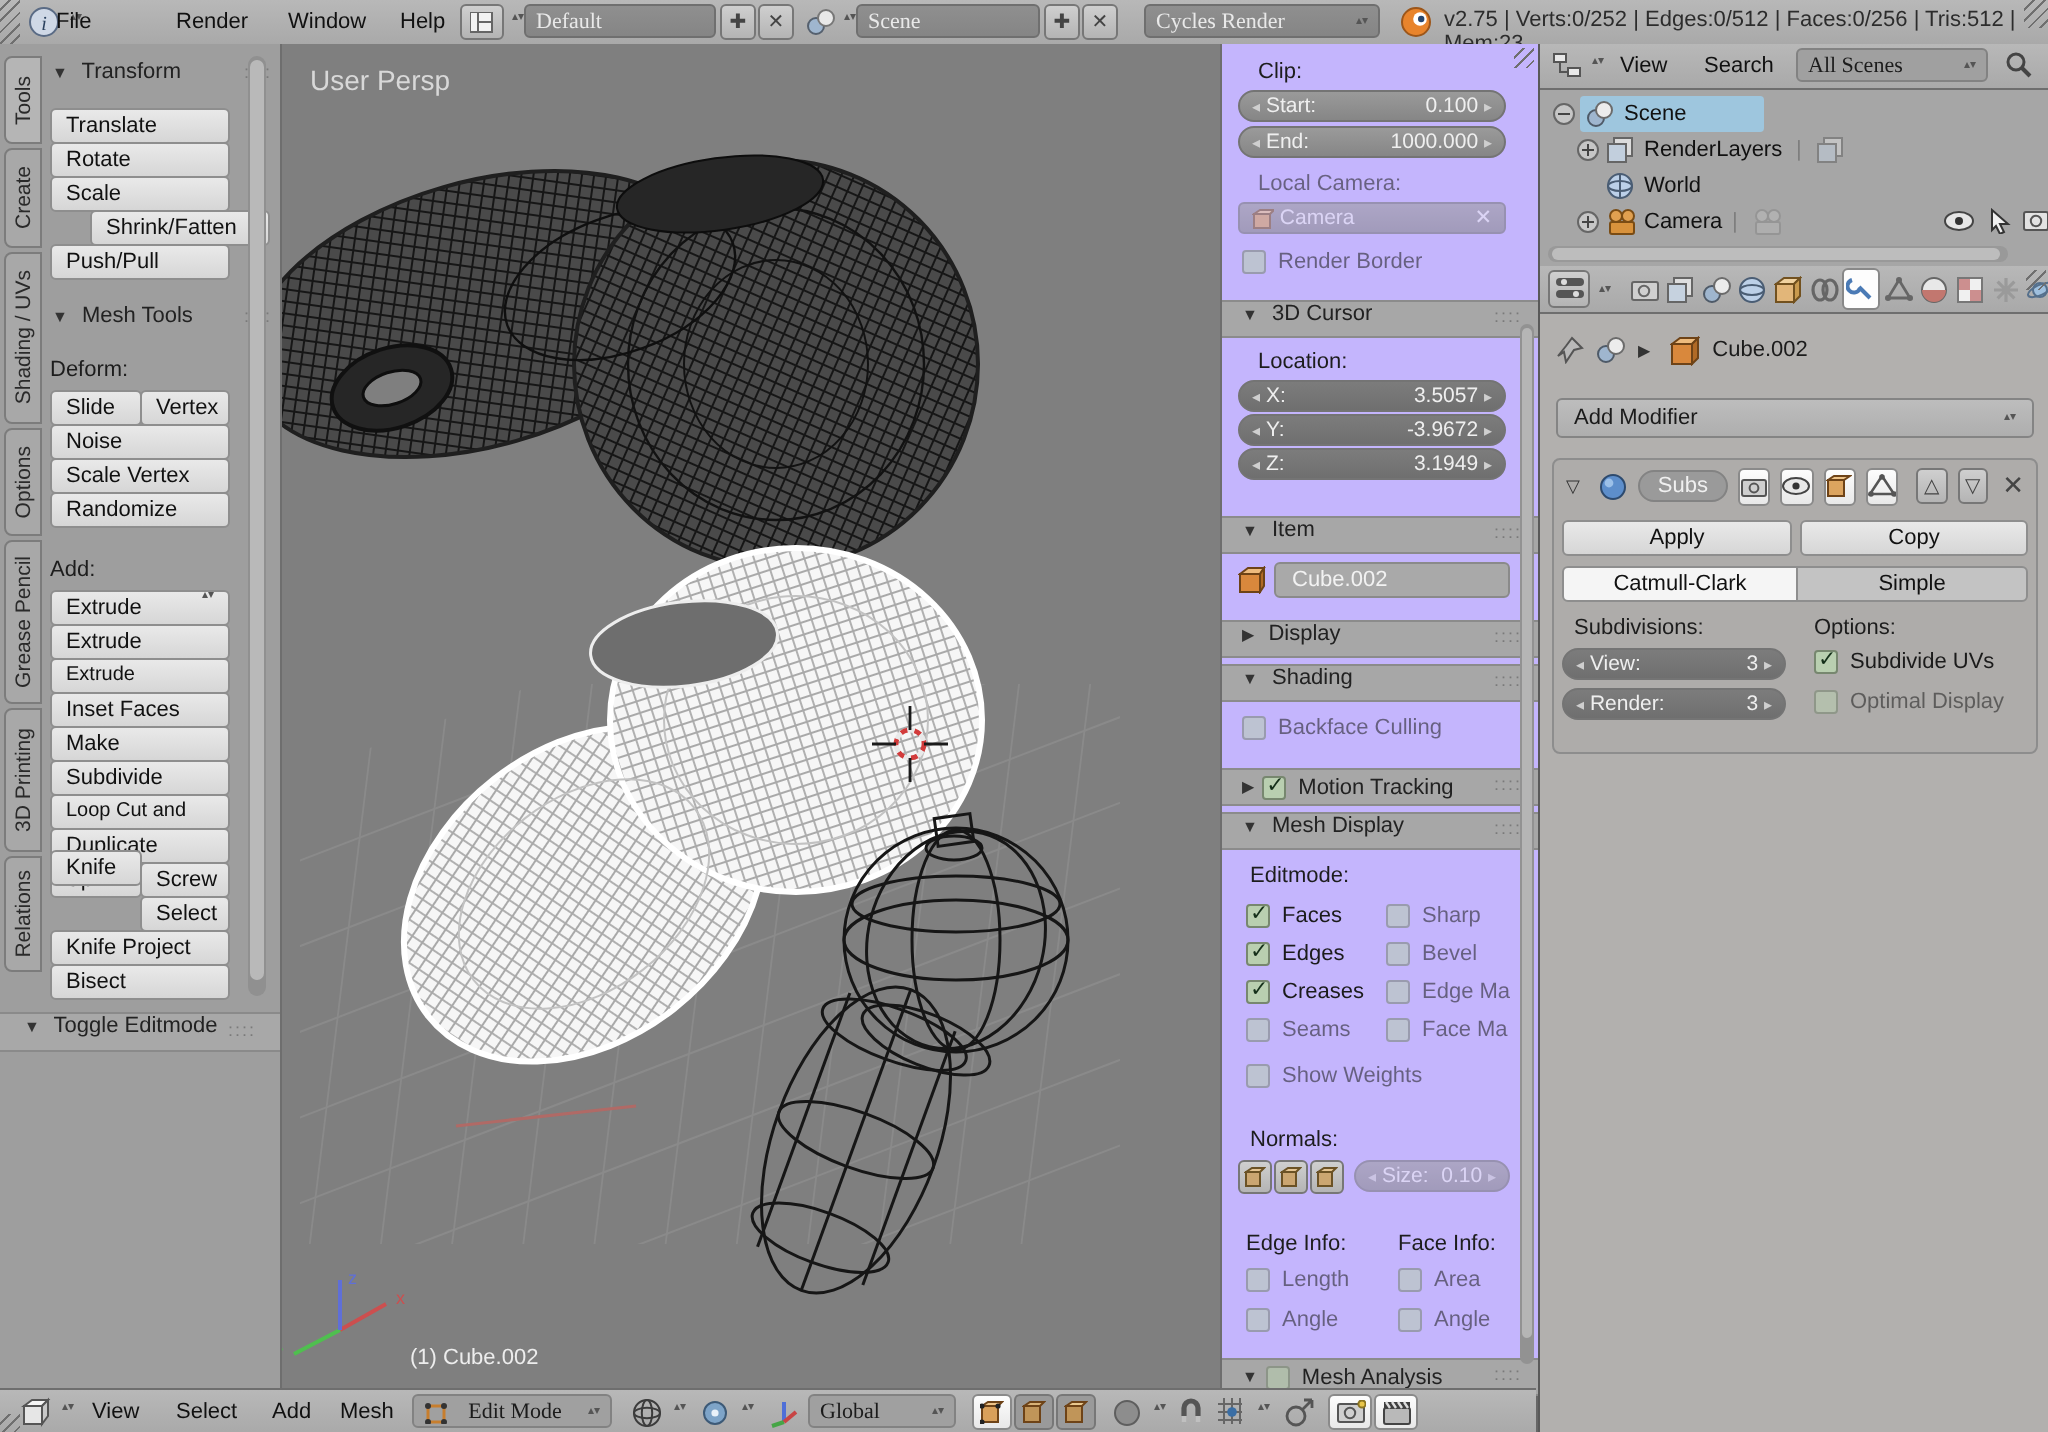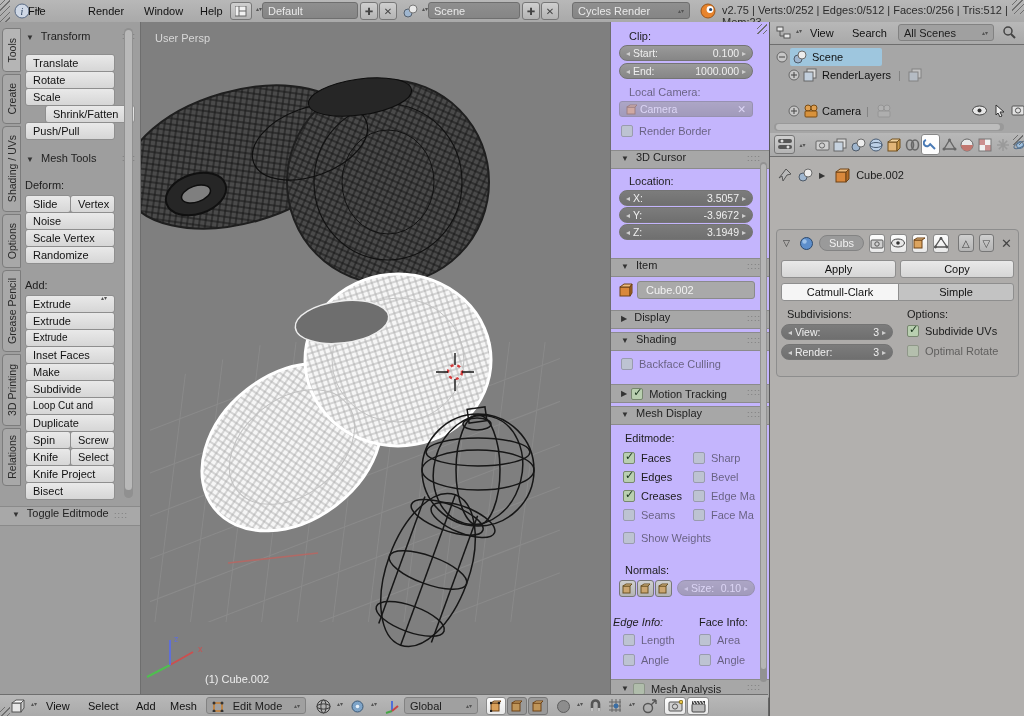--- a/index.html
+++ b/index.html
@@ -3,21 +3,21 @@
 <meta charset="utf-8">
 <style>
   html,body{margin:0;padding:0;background:#555;}
   #app{position:relative;width:1024px;height:716px;background:#666;overflow:hidden;
        font-family:"Liberation Sans","DejaVu Sans",sans-serif;font-size:11px;color:#1d1d1d;
        -webkit-user-select:none;user-select:none;}
   .abs{position:absolute;}
   .bar{background:linear-gradient(#b8b8b8,#a9a9a9);border-bottom:1px solid #6e6e6e;}
   .menu{color:#111;padding:0 4px;line-height:22px;cursor:default;}
   .fld{background:linear-gradient(#8f8f8f,#858585);border:1px solid #6f6f6f;border-radius:3px;
-       color:#e9e9e9;display:flex;align-items:center;padding:0 5px;height:17px;box-sizing:border-box;}
+       color:#e9e9e9;display:flex;align-items:center;padding:0 5px;height:17px;box-sizing:border-box;font-family:Liberation Serif, serif;}
   .sq{background:linear-gradient(#cfcfcf,#b4b4b4);border:1px solid #777;border-radius:3px;width:18px;height:18px;
       display:flex;align-items:center;justify-content:center;font-size:10px;color:#444;box-sizing:border-box;}
   .tbtn{position:absolute;height:18px;box-sizing:border-box;background:linear-gradient(#e9e9e9,#d6d6d6);
         border:1px solid #8e8e8e;border-radius:3px;line-height:16px;padding:0 7px;color:#111;}
   .phead{color:#222;font-size:11px;}
   .tri{font-size:8px;color:#333;margin-right:4px;}
   .dots{color:#7a7a7a;font-size:9px;letter-spacing:1px;}
   .nfld{position:absolute;height:16px;box-sizing:border-box;border-radius:8px;
         background:linear-gradient(#9a9a9a,#868686);border:1px solid #747474;color:#efefef;
         display:flex;align-items:center;padding:0 6px;font-size:10.5px;}
@@ -174,21 +174,21 @@
       <g stroke-width="2" font-size="9">
         <line x1="170" y1="643" x2="193" y2="630" stroke="#cc4f4f"></line>
         <line x1="170" y1="643" x2="147" y2="655" stroke="#4fbf4f"></line>
         <line x1="170" y1="643" x2="170" y2="618" stroke="#5f6fd8"></line>
         <text x="198" y="630" fill="#cc4f4f" stroke="none">x</text>
         <text x="137" y="657" fill="#4fbf4f" stroke="none">y</text>
         <text x="174" y="620" fill="#5f6fd8" stroke="none">z</text>
       </g>
     </svg>
 
-    <div class="abs" style="left:155px;top:10px;color:#d8d8d8;font-size:11px;">User Persp</div>
+    <div class="abs" style="left:155px;top:10px;color:#d8d8d8;font-size:14px;">User Persp</div>
     <div class="abs" style="left:205px;top:651px;color:#ededed;font-size:11px;">(1) Cube.002</div>
   </div>
 
   <div class="abs" style="left:0;top:22px;width:140px;height:672px;background:#9e9e9e;border-right:1px solid #6e6e6e;">
 
     <div class="vtab" style="top:6px;height:44px;background:#b5b5b5;">
         <span>Tools</span>
       </div>
     <div class="vtab" style="top:52px;height:50px;">
         <span>Create</span>
@@ -239,21 +239,21 @@
     </div>
     <div class="tbtn" style="left:25px;top:290px;width:90px;">Extrude Region</div>
     <div class="tbtn" style="left:25px;top:307px;width:90px;font-size:10px;">Extrude Individual</div>
     <div class="tbtn" style="left:25px;top:324px;width:90px;">Inset Faces</div>
     <div class="tbtn" style="left:25px;top:341px;width:90px;">Make Edge/Face</div>
     <div class="tbtn" style="left:25px;top:358px;width:90px;">Subdivide</div>
     <div class="tbtn" style="left:25px;top:375px;width:90px;font-size:10px;">Loop Cut and Slide</div>
     <div class="tbtn" style="left:25px;top:392px;width:90px;">Duplicate</div>
     <div class="tbtn" style="left:25px;top:409px;width:46px;">Spin</div>
     <div class="tbtn" style="left:70px;top:409px;width:45px;">Screw</div>
-    <div class="tbtn" style="left:25px;top:426px;width:46px;">Knife</div>
+    <div class="tbtn" style="left:25px;top:403px;width:46px;">Knife</div>
     <div class="tbtn" style="left:70px;top:426px;width:45px;">Select</div>
     <div class="tbtn" style="left:25px;top:443px;width:90px;">Knife Project</div>
     <div class="tbtn" style="left:25px;top:460px;width:90px;">Bisect</div>
 
     <div class="abs" style="left:124px;top:6px;width:9px;height:470px;background:#909090;border-radius:5px;">
       <div class="abs" style="left:1px;top:2px;width:7px;height:460px;background:#b9b9b9;border-radius:4px;"></div>
     </div>
 
     <div class="abs" style="left:0;top:484px;width:140px;height:18px;background:#a8a8a8;border-top:1px solid #8a8a8a;border-bottom:1px solid #8a8a8a;">
       <span class="tri" style="margin-left:12px;">▼</span>
@@ -412,21 +412,21 @@
         <svg width="11" height="11">
           <rect x="1" y="3" width="7" height="7" fill="#cba671" stroke="#6b5225"></rect>
           <polygon points="1,3 4,1 10,1 8,3" fill="#e5c593" stroke="#6b5225"></polygon>
         </svg>
       </span>
     <div class="nfld ghost" style="left:66px;top:558px;width:78px;">
       <span class="ar">◂</span>&nbsp;<span class="lab">Size:</span>
       <span class="val">0.10</span>&nbsp;<span class="ar">▸</span>
     </div>
 
-    <div class="abs" style="left:2px;top:594px;font-style:italic;">Edge Info:</div>
+    <div class="abs" style="left:12px;top:594px;">Edge Info:</div>
     <div class="abs" style="left:88px;top:594px;">Face Info:</div>
     <div class="chkrow ghost" style="left:12px;top:612px;">
         <span class="chk"></span>
         <span>Length</span>
       </div>
     <div class="chkrow ghost" style="left:12px;top:632px;">
         <span class="chk"></span>
         <span>Angle</span>
       </div>
     <div class="chkrow ghost" style="left:88px;top:612px;">
@@ -503,20 +503,30 @@
           </svg>
         </span>
       <span class="abs" style="left:52px;top:3px;color:#111;">RenderLayers</span>
       <span class="abs" style="left:128px;top:3px;color:#7e7e7e;">|</span>
       <span class="abs ic ghost" style="left:138px;top:2px;">
           <svg width="15" height="15">
             <rect x="4" y="1" width="9" height="9" fill="#dcdcdc" stroke="#666"></rect>
             <rect x="1" y="4" width="9" height="9" fill="#c2cfdd" stroke="#666"></rect>
           </svg>
         </span>
+    </div>
+    <div class="abs" style="left:0;top:62px;width:255px;height:18px;">
+      <span class="abs ic" style="left:33px;top:2px;">
+          <svg width="14" height="14">
+            <circle cx="7" cy="7" r="6" fill="#bcd0e8" stroke="#4a5d74"></circle>
+            <ellipse cx="7" cy="7" rx="6" ry="2.5" fill="none" stroke="#4a5d74"></ellipse>
+            <line x1="7" y1="1" x2="7" y2="13" stroke="#4a5d74"></line>
+          </svg>
+        </span>
+      <span class="abs" style="left:52px;top:3px;color:#111;">World</span>
     </div>
     <div class="abs" style="left:0;top:80px;width:255px;height:18px;">
       <span class="abs ic" style="left:18px;top:3px;">
           <svg width="12" height="12">
             <circle cx="6" cy="6" r="5" fill="#c6c6c6" stroke="#666"></circle>
             <path d="M3,6 H9 M6,3 V9" stroke="#444"></path>
           </svg>
         </span>
       <span class="abs ic" style="left:33px;top:2px;">
           <svg width="15" height="15">
@@ -667,20 +677,24 @@
       <span class="ic">
           <svg width="15" height="15">
             <rect x="1" y="4" width="10" height="10" fill="#d9883c" stroke="#6e4317"></rect>
             <polygon points="1,4 5,1 14,1 11,4" fill="#eebb7d" stroke="#6e4317"></polygon>
             <polygon points="11,4 14,1 14,11 11,14" fill="#b06a26" stroke="#6e4317"></polygon>
           </svg>
         </span>
       <span style="color:#1b1b1b;">Cube.002</span>
     </div>
 
+    <div class="abs" style="left:8px;top:66px;width:239px;height:20px;background:linear-gradient(#bdbdbd,#aeaeae);border:1px solid #848484;border-radius:3px;box-sizing:border-box;display:flex;align-items:center;justify-content:space-between;padding:0 8px;">
+      <span style="color:#1b1b1b;">Add Modifier</span>
+      <span class="ud">▴▾</span>
+    </div>
 
     <div class="abs" style="left:6px;top:96px;width:243px;height:148px;border:1px solid #8d8d8d;border-radius:4px;background:#aeacaa;box-sizing:border-box;">
       <div class="abs" style="left:0;top:0;width:241px;height:26px;display:flex;align-items:center;gap:5px;padding:0 6px;box-sizing:border-box;">
         <span class="tri" style="font-size:9px;">▽</span>
         <span class="ic">
             <svg width="15" height="15">
               <circle cx="7.5" cy="7.5" r="6" fill="#5d8ecb" stroke="#2d4a6e"></circle>
               <circle cx="5.5" cy="5.5" r="2.2" fill="#9cc0e8"></circle>
             </svg>
           </span>
@@ -732,21 +746,21 @@
       <div class="nfld dark" style="left:4px;top:114px;width:112px;">
         <span class="ar">◂</span>&nbsp;<span class="lab">Render:</span>
         <span class="val">3</span>&nbsp;<span class="ar">▸</span>
       </div>
       <div class="chkrow" style="left:130px;top:95px;">
           <span class="chk on"></span>
           <span>Subdivide UVs</span>
         </div>
       <div class="chkrow ghost" style="left:130px;top:115px;">
           <span class="chk"></span>
-          <span>Optimal Rotate</span>
+          <span>Optimal Display</span>
         </div>
     </div>
   </div>
 
   <div class="abs bar" style="left:0;top:694px;width:768px;height:22px;border-top:1px solid #6e6e6e;border-bottom:none;">
     <div class="abs grip" style="left:0;top:12px;width:10px;height:10px;"></div>
     <span class="abs ic" style="left:10px;top:3px;">
       <svg width="16" height="16">
           <rect x="2" y="5" width="9" height="9" fill="#e6e6e6" stroke="#555"></rect>
           <polygon points="2,5 6,2 14,2 11,5" fill="#f6f6f6" stroke="#555"></polygon>

